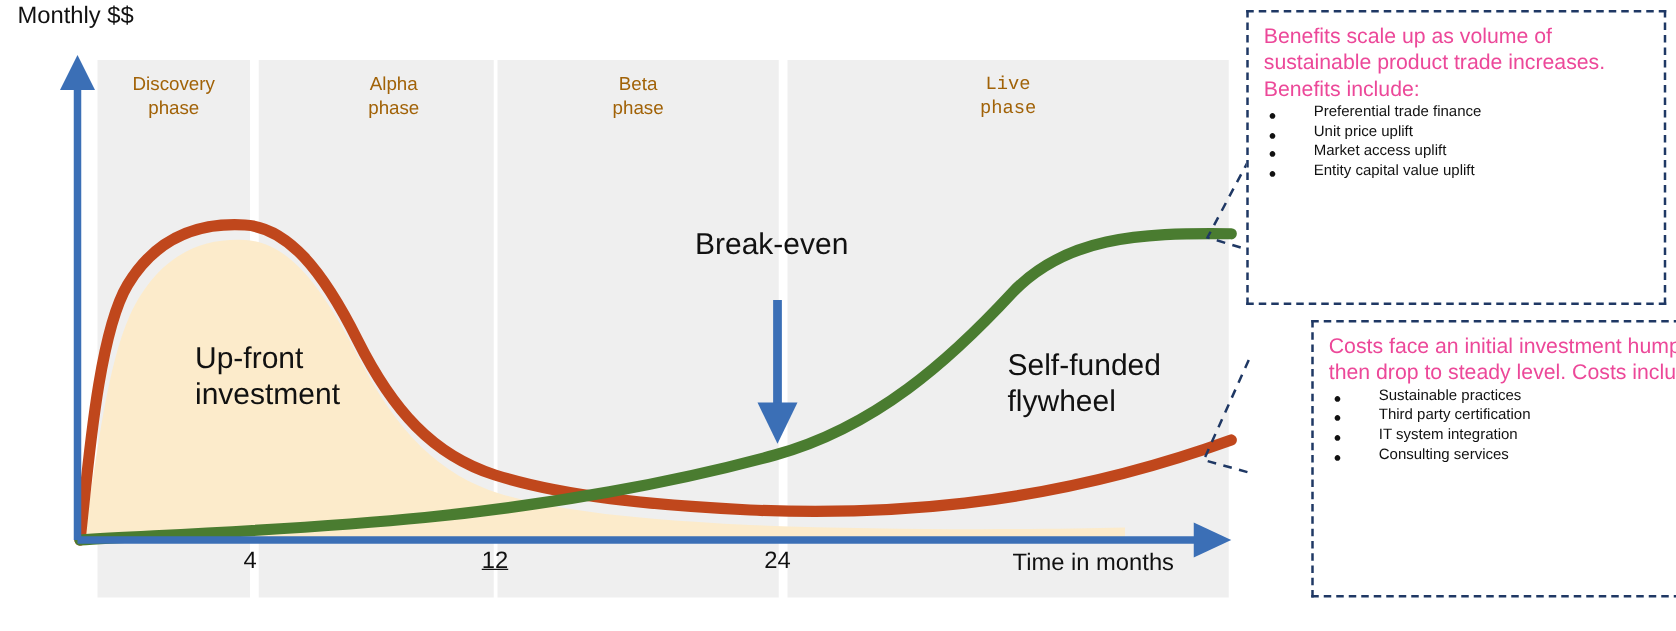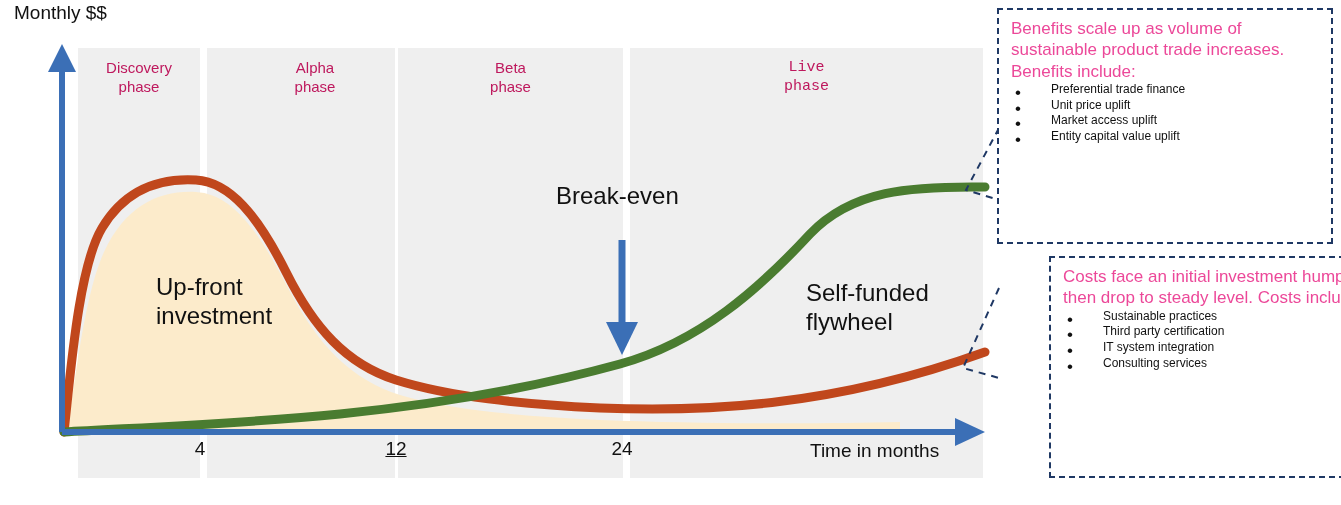--- a/index.html
+++ b/index.html
@@ -3,21 +3,21 @@
 <meta charset="utf-8">
 <style>
   html,body{margin:0;padding:0;background:#ffffff;}
   body{width:1341px;height:505px;position:relative;overflow:hidden;
        font-family:"Liberation Sans","DejaVu Sans",sans-serif;color:#000;}
   .stage{position:absolute;inset:0;padding-left:40px;}
 
   #chart-svg{position:absolute;left:0;top:0;width:1341px;height:505px;}
 
   .phase-label{position:absolute;text-align:center;font-size:15px;line-height:1.28;
-               color:#be185d;white-space:pre-line;}
+               color:#a16207;white-space:pre-line;}
 
   .axis-title{position:absolute;font-size:19px;color:#111;}
   .tick-label{position:absolute;font-size:19px;color:#111;text-align:center;}
 
   .region-label{position:absolute;font-size:24px;line-height:1.22;color:#111;white-space:pre-line;}
   .annot-label{position:absolute;font-size:24px;color:#111;}
 
   .callout{position:absolute;border:2px dashed #1F3864;background:#ffffff;
            box-sizing:border-box;padding:8px 10px 6px 12px;}
   .callout p{margin:0;font-size:17px;line-height:1.26;color:#ec4899;}

